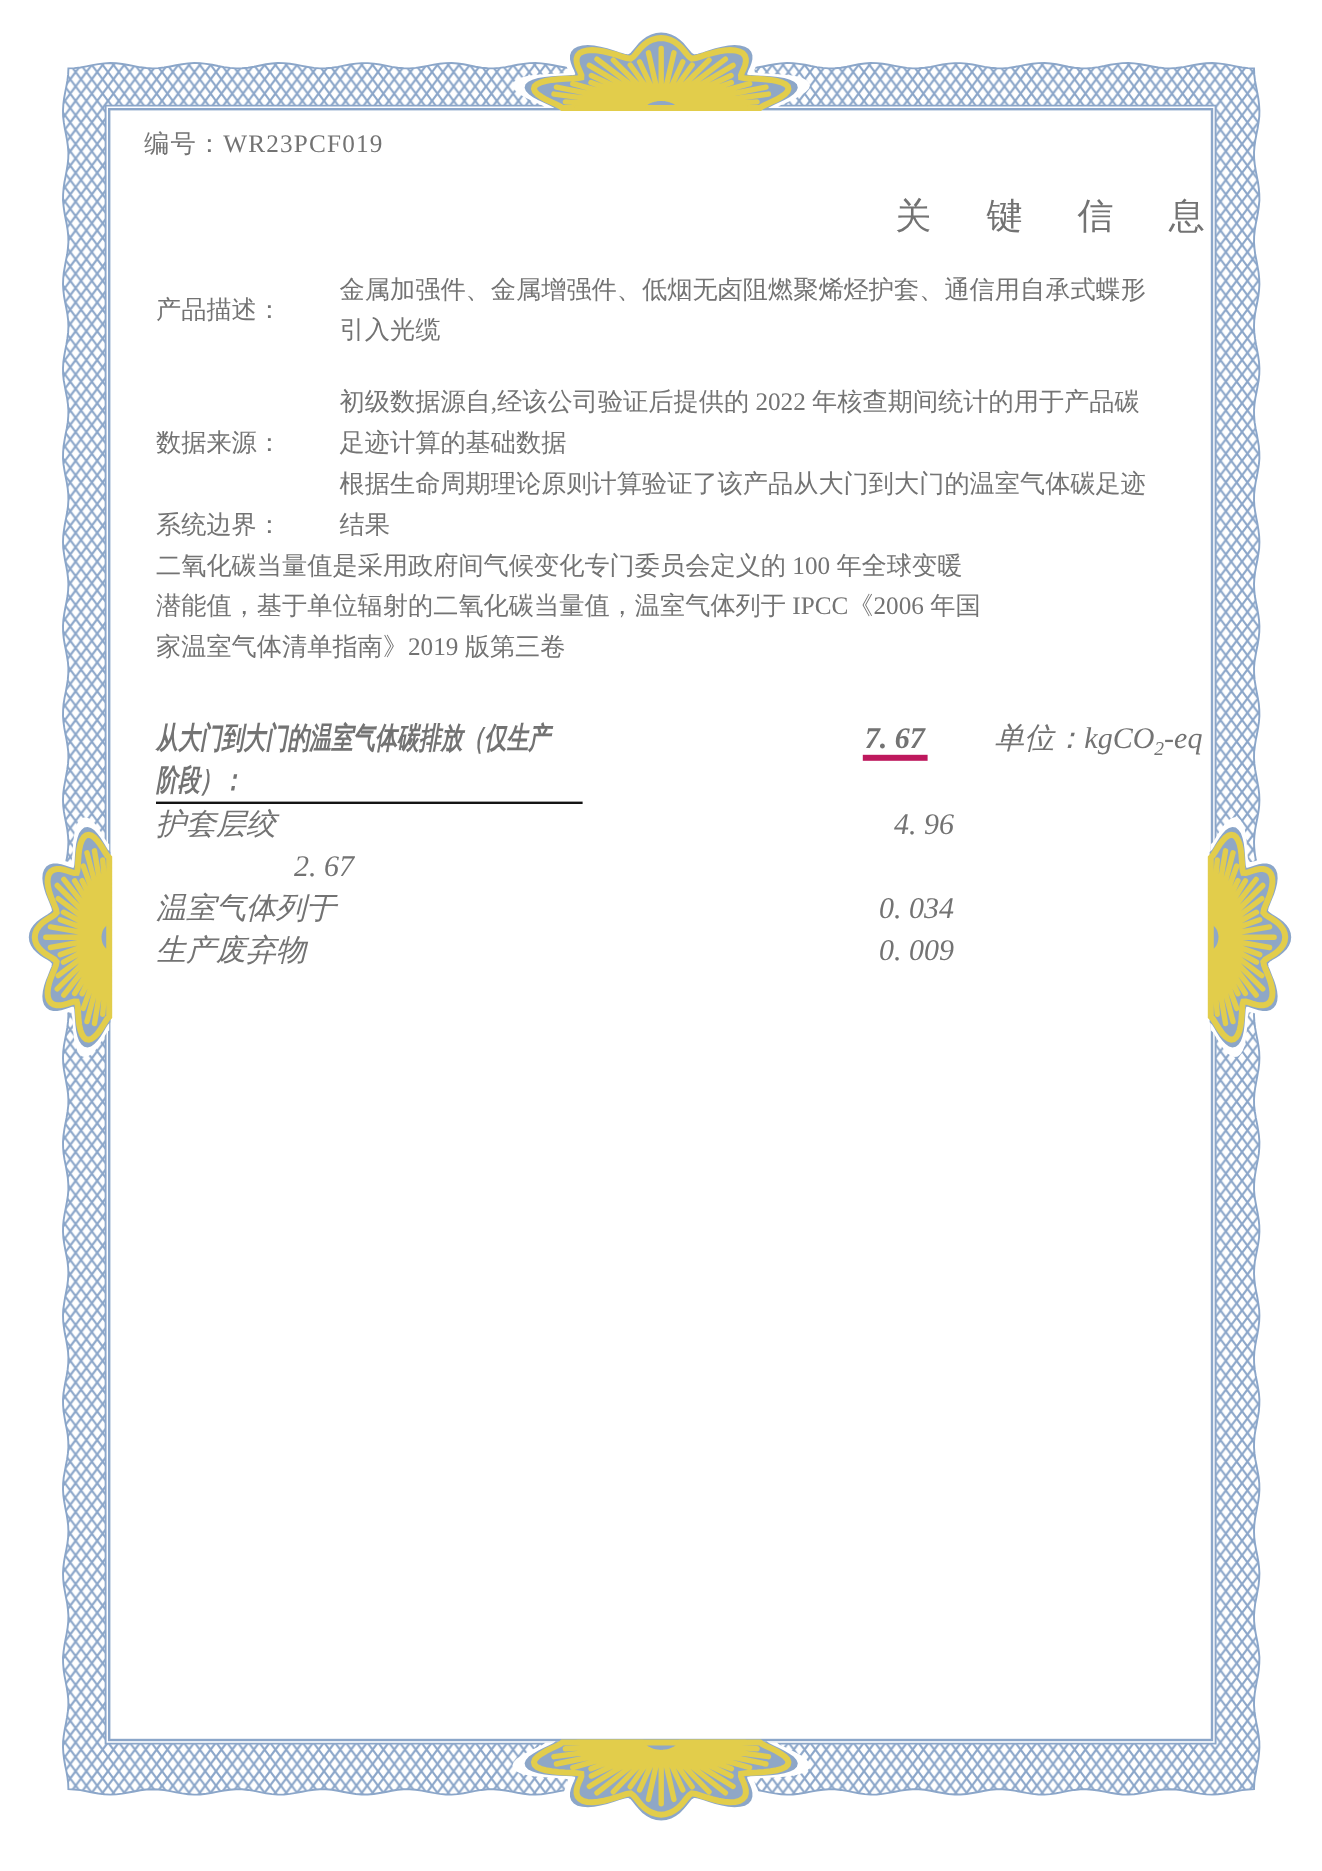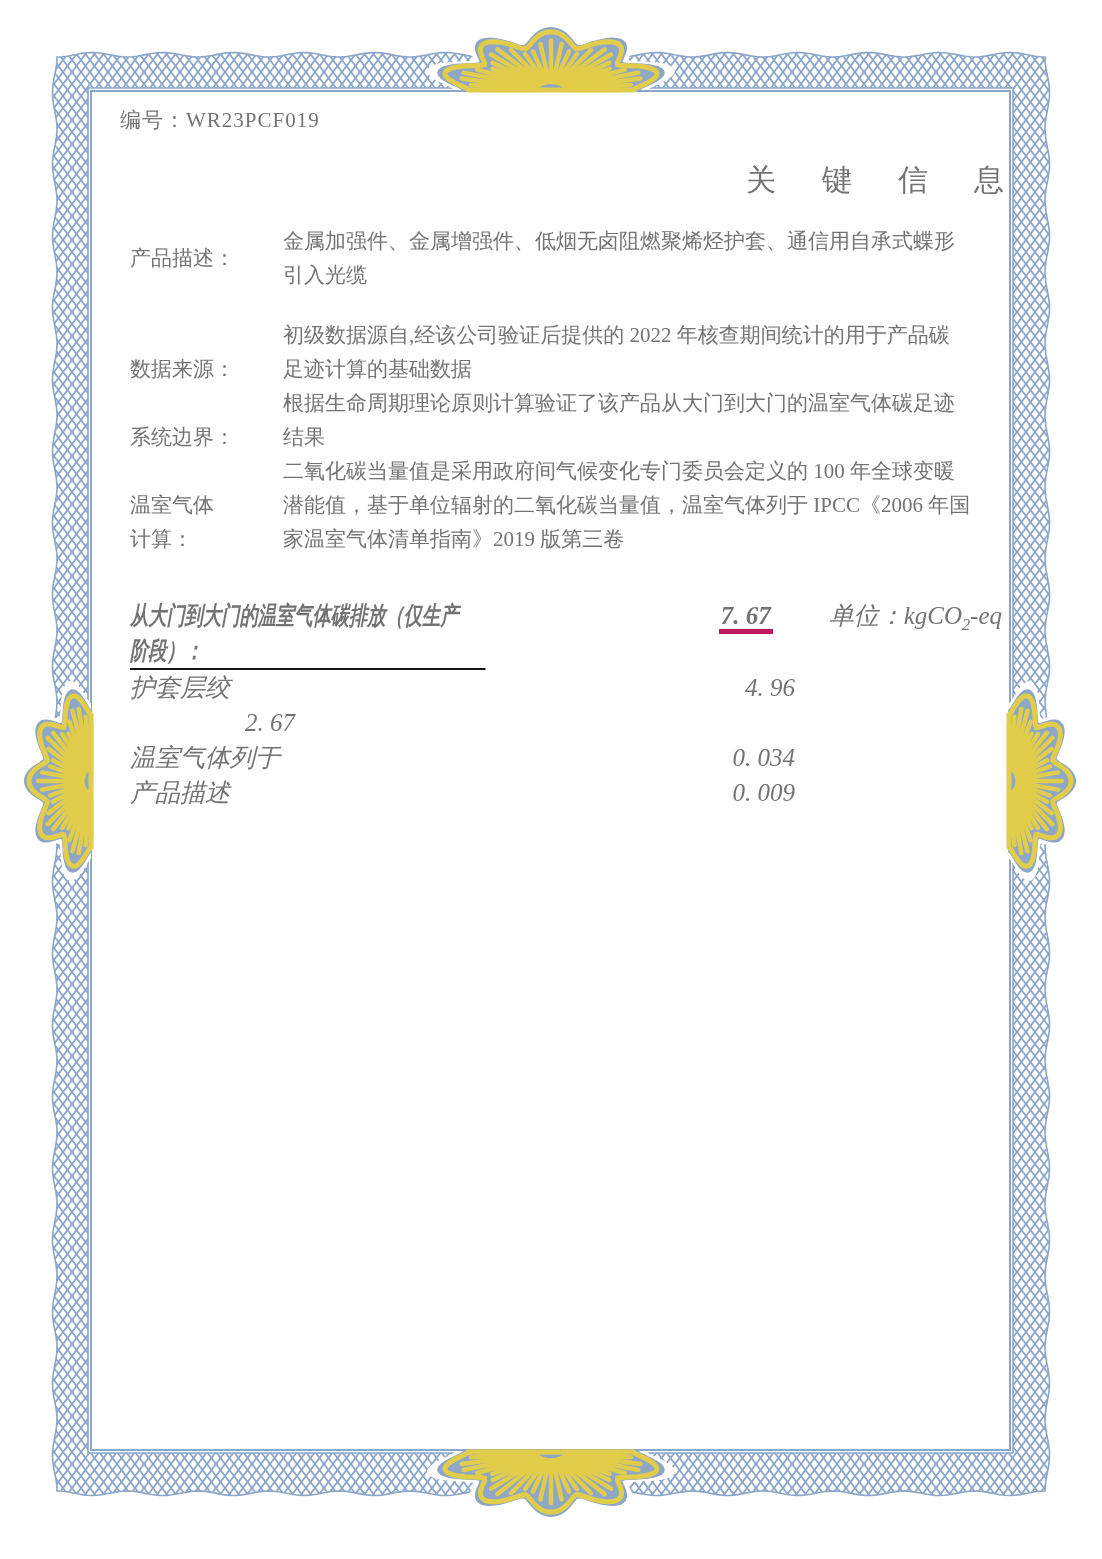--- a/index.html
+++ b/index.html
@@ -125,22 +125,20 @@
       <div class="def-label">数据来源：</div>
       <div class="def-text">初级数据源自,经该公司验证后提供的 2022 年核查期间统计的用于产品碳
 足迹计算的基础数据</div>
     </div>
     <div class="def-row">
       <div class="def-label">系统边界：</div>
       <div class="def-text">根据生命周期理论原则计算验证了该产品从大门到大门的温室气体碳足迹
 结果</div>
     </div>
     <div class="def-row">
-      <div class="def-label">温室气体
-计算：</div>
       <div class="def-text">二氧化碳当量值是采用政府间气候变化专门委员会定义的 100 年全球变暖
 潜能值，基于单位辐射的二氧化碳当量值，温室气体列于 IPCC《2006 年国
 家温室气体清单指南》2019 版第三卷</div>
     </div>
   </div>
 
   <div class="em">
     <div class="em-row em-head">
       <span class="em-name">从大门到大门的温室气体碳排放（仅生产阶段）：</span>
       <span class="em-value"><span class="uline">7. 67</span></span>
@@ -151,18 +149,18 @@
       <span class="em-value">4. 96</span>
     </div>
     <div class="em-row">
       <span class="em-value">2. 67</span>
     </div>
     <div class="em-row">
       <span class="em-name">温室气体列于</span>
       <span class="em-value">0. 034</span>
     </div>
     <div class="em-row">
-      <span class="em-name">产品描述</span>
+      <span class="em-name">生产废弃物</span>
       <span class="em-value">0. 009</span>
     </div>
   </div>
 
 </div>
 
 </body></html>

